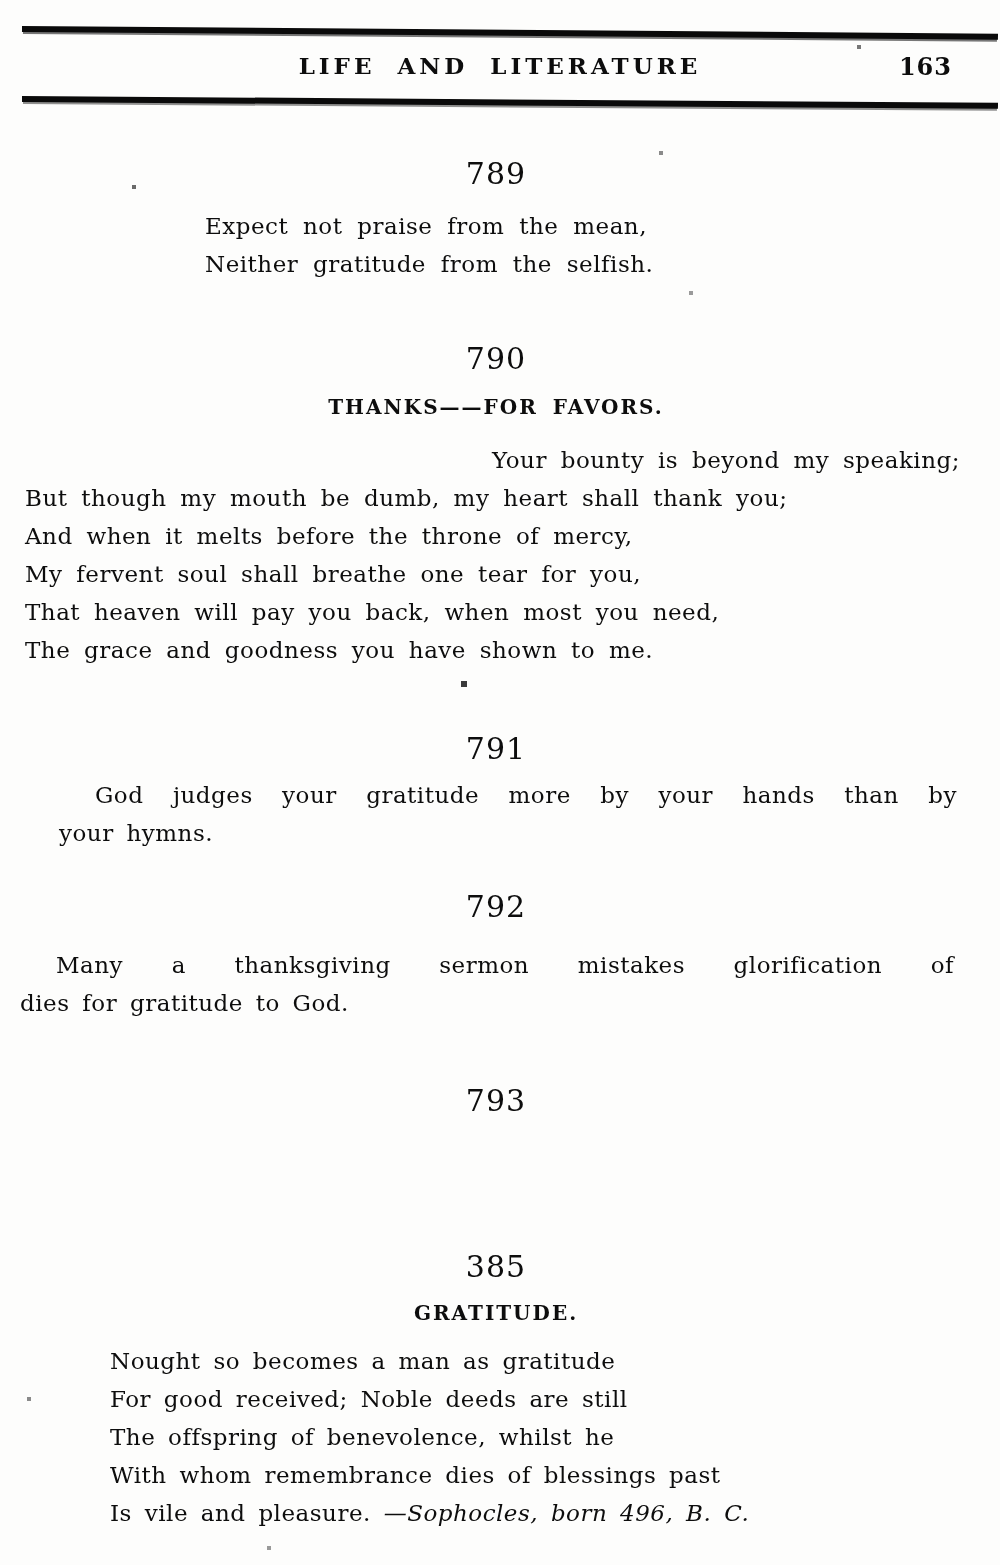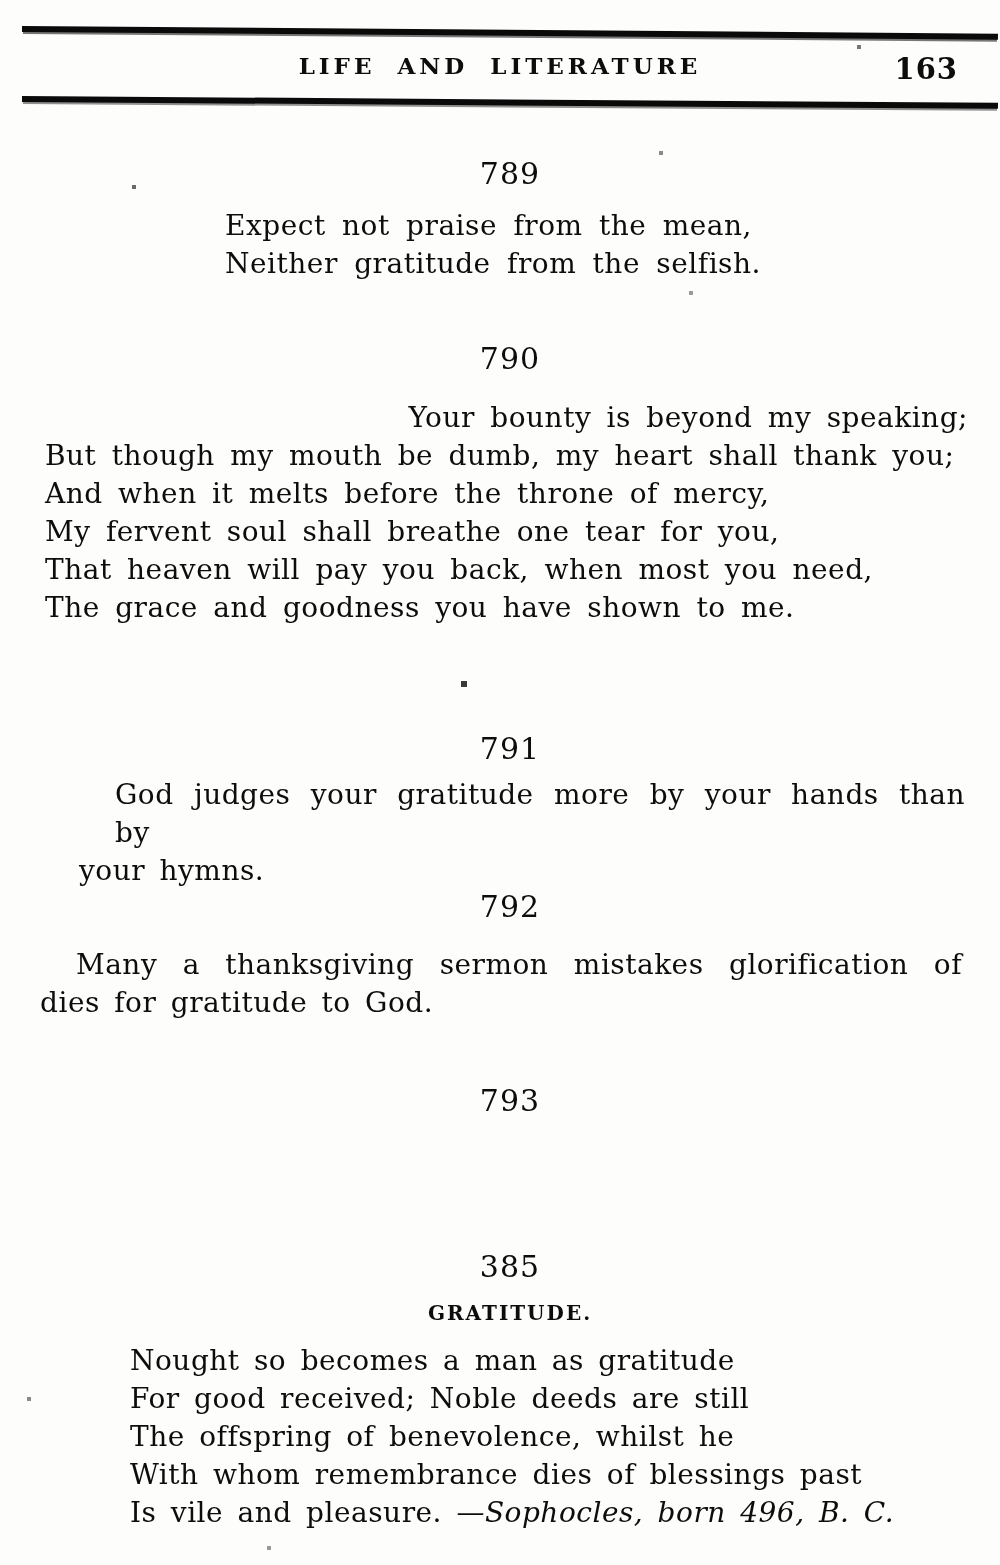--- a/index.html
+++ b/index.html
@@ -23,30 +23,30 @@
               box-shadow: 0 3px 0 -1px rgba(10,10,10,.45); }
 
   
   .running-head { position: absolute; top: 52px; left: 0; right: 0; height: 40px; }
   .head-title {
     position: absolute; left: 0; right: 0; text-align: center;
     font-size: 23px; font-weight: 700; letter-spacing: 4px;
     word-spacing: 10px; top: 0;
   }
   .head-pagenum {
-    position: absolute; right: 42px; top: 0;
-    font-size: 29px; font-weight: 700; letter-spacing: 1px;
+    position: absolute; right: 48px; top: 0;
+    font-size: 24px; font-weight: 700; letter-spacing: 1px;
   }
 
   
-  .section { position: absolute; left: 0; right: 0; padding-left: 20px; }
+  .section { position: absolute; left: 0; right: 8px; }
   .sec-number { text-align: center; font-size: 30px; line-height: 38px; letter-spacing: 1px; }
   .sec-title  { text-align: center; font-size: 20px; font-weight: 700;
                 letter-spacing: 2px; word-spacing: 6px; line-height: 26px; }
-  .lines { font-size: 28px; line-height: 38px; letter-spacing: 0.5px; }
+  .lines { font-size: 23px; line-height: 38px; letter-spacing: 0.5px; }
   .line  { white-space: nowrap; }
 
   .sec-789 { top: 155px; }
   .sec-789 .lines { margin-top: 14px; padding-left: 205px; word-spacing: 7px; }
 
   .sec-790 { top: 340px; }
   .sec-790 .sec-title { margin-top: 16px; }
   .sec-790 .lines { margin-top: 21px; padding-left: 25px; padding-right: 32px; word-spacing: 6px; }
   .sec-790 .line-first { text-align: right; }
 
@@ -97,20 +97,21 @@
   <div class="section sec-789">
     <div class="sec-number">789</div>
     <div class="lines">
       <div class="line">Expect not praise from the mean,</div>
       <div class="line">Neither gratitude from the selfish.</div>
     </div>
   </div>
 
   <div class="section sec-790">
     <div class="sec-number">790</div>
+    <div class="sec-title">THANKS——FOR FAVORS.</div>
     <div class="lines">
       <div class="line line-first">Your bounty is beyond my speaking;</div>
       <div class="line">But though my mouth be dumb, my heart shall thank you;</div>
       <div class="line">And when it melts before the throne of mercy,</div>
       <div class="line">My fervent soul shall breathe one tear for you,</div>
       <div class="line">That heaven will pay you back, when most you need,</div>
       <div class="line">The grace and goodness you have shown to me.</div>
     </div>
   </div>
 

